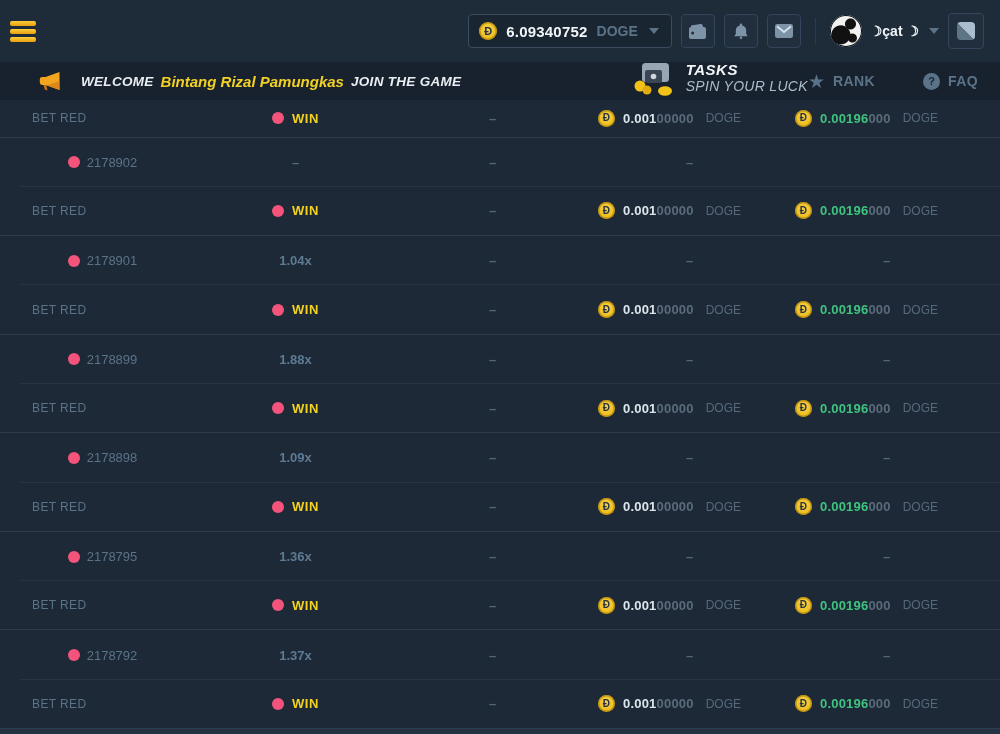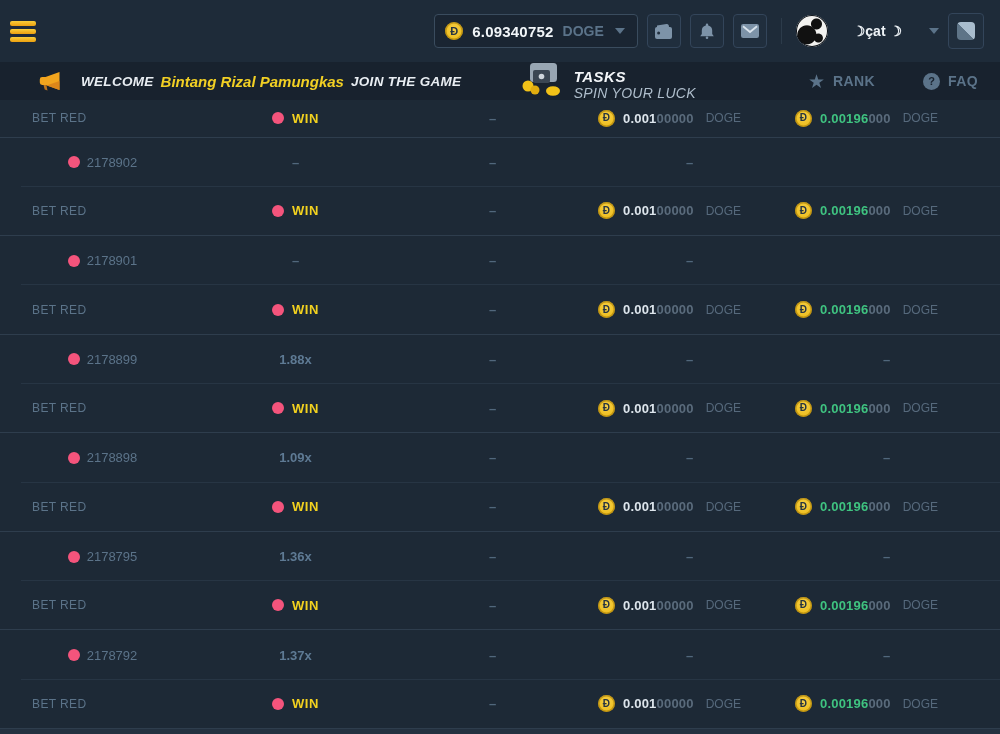--- a/index.html
+++ b/index.html
@@ -41,21 +41,21 @@
     border-top:6px solid #5b7389; margin-left:2px; }
 
   .icon-btn {
     width:34px; height:34px; border:1px solid #33455a; border-radius:4px;
     background:#202e3d; display:flex; align-items:center; justify-content:center; cursor:pointer;
   }
   .icon-btn svg { display:block; }
 
   .vdiv { width:1px; height:26px; background:#2c3b4a; margin:0 5px; }
 
-  .user-menu { display:flex; align-items:center; gap:25px; cursor:pointer; }
+  .user-menu { display:flex; align-items:center; gap:8px; cursor:pointer; }
   .avatar {
     width:32px; height:32px; border-radius:50%;
     background:
       radial-gradient(circle at 64% 28%, #111 0 5px, transparent 6px),
       radial-gradient(circle at 34% 62%, #111 0 9px, transparent 10px),
       radial-gradient(circle at 70% 72%, #111 0 4px, transparent 5px),
       #f2f2f0;
     box-shadow: inset 0 0 0 1px #0d1117;
   }
   .username { color:#edf2f6; font-size:14px; font-weight:bold; }
@@ -70,21 +70,21 @@
     background: var(--banner-bg, #18222e);
     display:flex; align-items:center; justify-content:space-between;
     padding:0 22px 0 38px;
   }
   .banner-left { display:flex; align-items:center; gap:7px;font-style:italic; }
   .mega-icon { margin-right:12px; display:flex; }
   .welcome-prefix, .welcome-suffix { color:#e9eef3; font-size:13.5px; font-weight:bold; letter-spacing:.3px; }
   .welcome-name { color:var(--accent-yellow,#f2d024); font-size:15px; font-weight:bold; }
 
   .banner-right { display:flex; align-items:center; }
-  .tasks { display:flex; align-items:flex-end; gap:10px; cursor:pointer; margin-right:112px; }
+  .tasks { display:flex; align-items:flex-start; gap:10px; cursor:pointer; }
   .tasks-text { display:flex; flex-direction:column; line-height:1.15; }
   .tasks-title { color:#f3f6f9; font-size:15px; font-weight:bold; font-style:italic; letter-spacing:.5px; }
   .tasks-sub { color:#aebdcb; font-size:14px; font-style:italic; letter-spacing:.3px; }
   .rank { display:flex; align-items:center; gap:8px; cursor:pointer; margin-right:48px; }
   .star-icon { color:#5b7389; font-size:19px; line-height:1; }
   .rank-label, .faq-label { color:#5b7389; font-size:14px; font-weight:bold; letter-spacing:.4px; }
   .faq { display:flex; align-items:center; gap:8px; cursor:pointer; }
   .q-icon { width:17px; height:17px; border-radius:50%; background:#5b7389; color:#18222e;
     font-size:11px; font-weight:bold; display:flex; align-items:center; justify-content:center; }
 
@@ -282,20 +282,23 @@
       <span class="amt"><b class="main green">0.00196</b><b class="dim">000</b></span>
       <span class="cur">DOGE</span>
     </div>
   </div>
 
   <div class="row id-row">
     <div class="cell c1">
       <span class="dot"></span>
       <span class="game-id">2178901</span>
     </div>
+    <div class="cell c2">
+      <span class="multiplier">1.04x</span>
+    </div>
     <div class="cell c3">
       <span class="dash">–</span>
     </div>
     <div class="cell c4">
       <span class="dash">–</span>
     </div>
     <div class="cell c5">
       <span class="dash">–</span>
     </div>
   </div>

